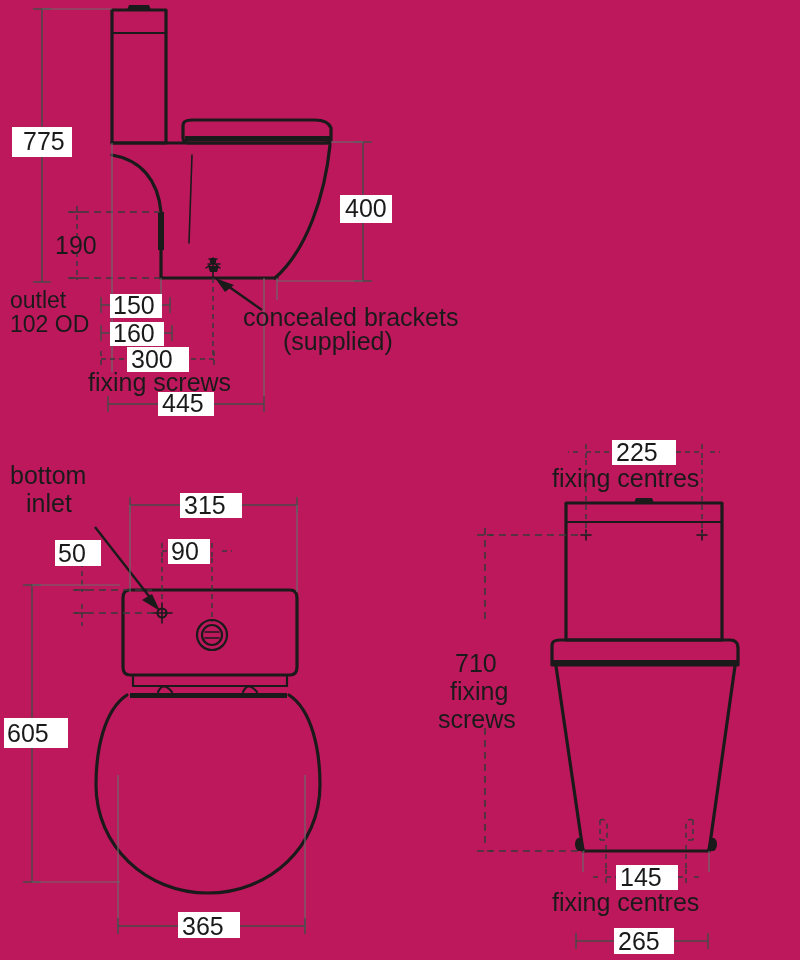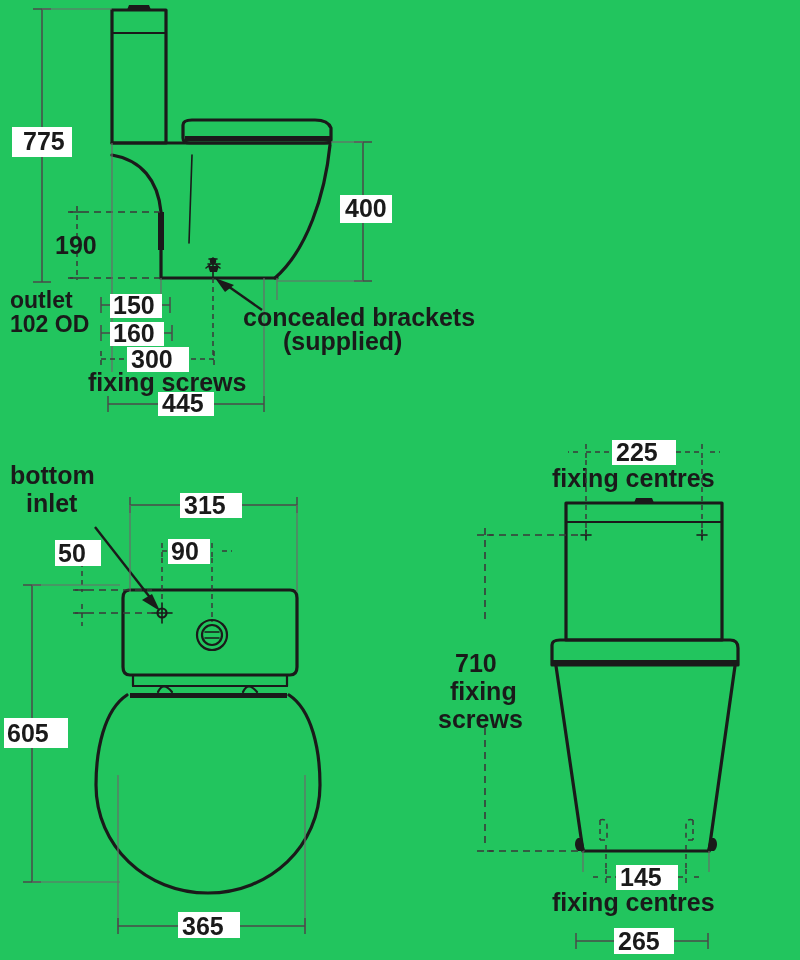--- a/index.html
+++ b/index.html
@@ -10,22 +10,21 @@
   body {
     width: 800px;
     height: 960px;
     font-family: "Liberation Sans", sans-serif;
     overflow: hidden;
   }
   #sheet {
     position: relative;
     width: 800px;
     height: 960px;
-    background: #22c55e;
-    font-weight: bold;
+    background: #be185d;
   }
   svg#drawing {
     display: block;
     width: 800px;
     height: 960px;
   }
   .obj {
     fill: none;
     stroke: #1a1a1a;
     stroke-width: 3.2;

